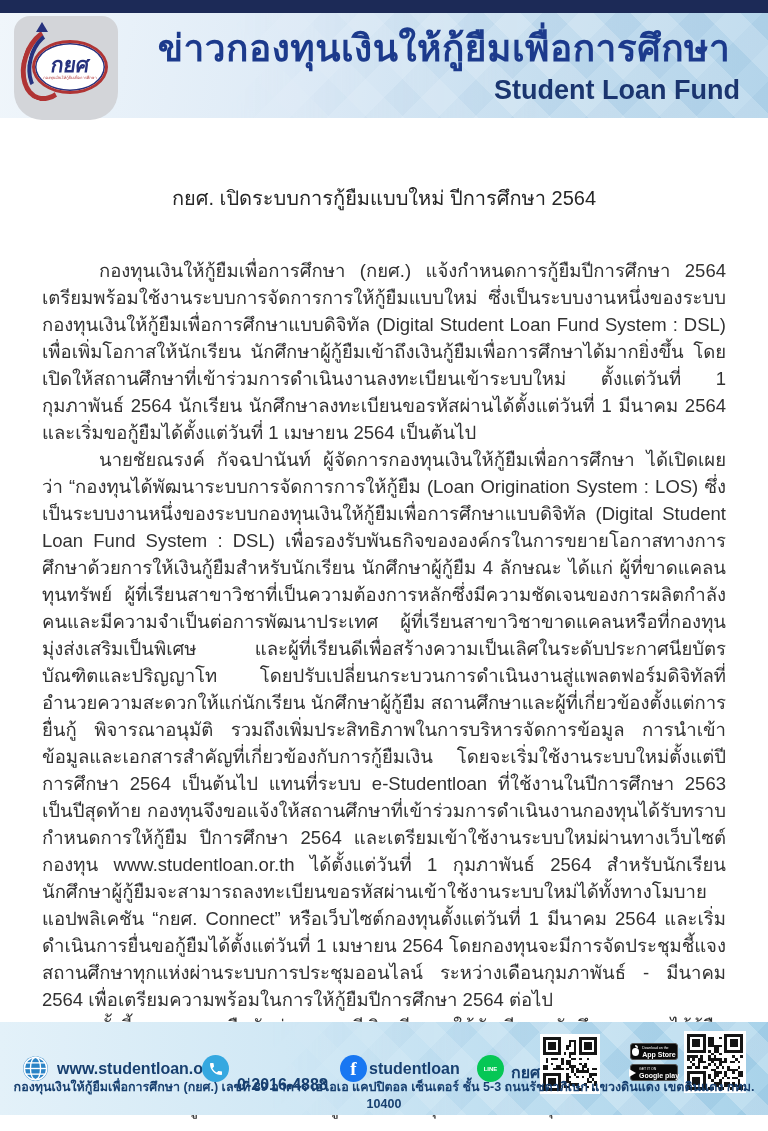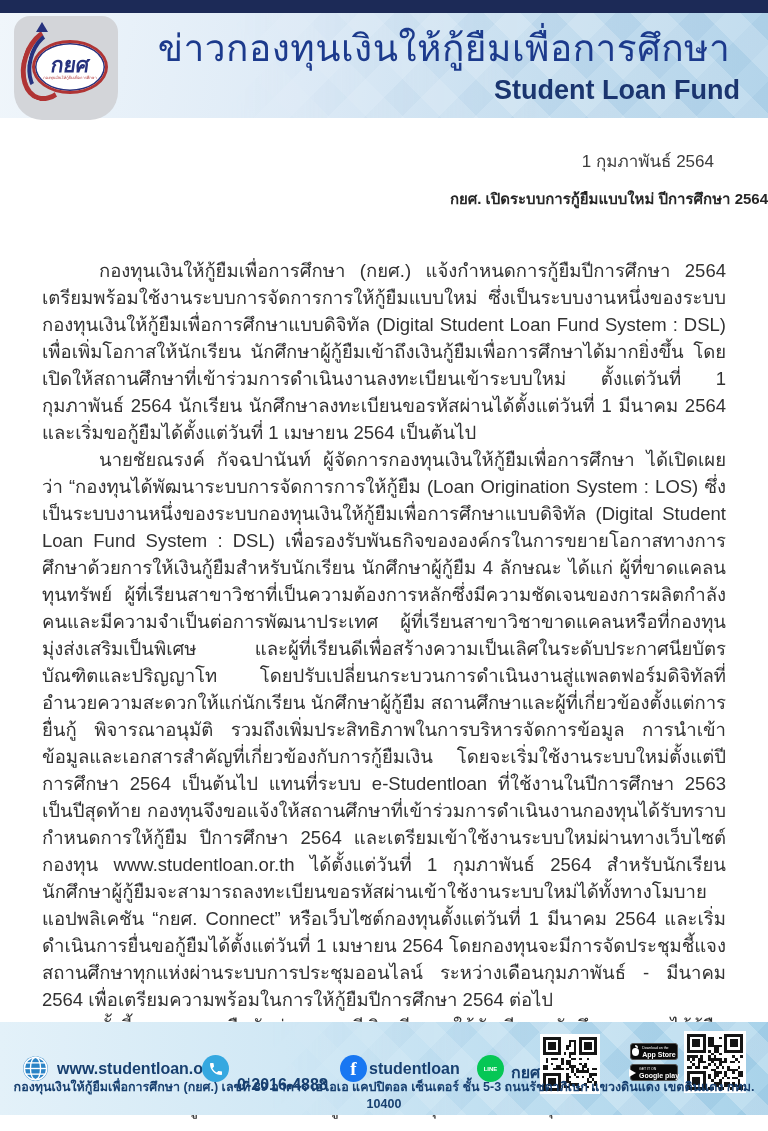--- a/index.html
+++ b/index.html
@@ -13,43 +13,43 @@
   
   .banner { position:absolute; top:13px; left:0; width:768px; height:105px;
     background:linear-gradient(100deg,#f0f6fb 0%, #ddeaf6 40%, #c2dcee 75%, #b3d4ea 100%); }
   .banner .geo { position:absolute; inset:0; pointer-events:none;
     background:
       repeating-linear-gradient(45deg, rgba(255,255,255,0.20) 0 26px, rgba(255,255,255,0) 26px 52px),
       repeating-linear-gradient(-45deg, rgba(120,170,210,0.12) 0 26px, rgba(120,170,210,0) 26px 52px);
     -webkit-mask-image:linear-gradient(90deg, transparent 0 30%, #000 70%);
             mask-image:linear-gradient(90deg, transparent 0 30%, #000 70%); }
   .banner-title { position:absolute; left:140px; right:20px; top:12px; text-align:center;
-    font-size:37px; font-weight:normal; color:#1c3a8c; letter-spacing:0.5px; line-height:48px; }
+    font-size:37px; font-weight:bold; color:#1c3a8c; letter-spacing:0.5px; line-height:48px; }
   .banner-sub { position:absolute; right:28px; top:62px; font-size:27px; font-weight:bold; color:#1b356f;margin-left:16px; }
 
   
   .logo-box { position:absolute; left:14px; top:16px; width:104px; height:104px;
     background:#d3d5d9; border-radius:16px 16px 28px 28px; z-index:3; }
   .logo-arc-red { position:absolute; left:8px; top:10px; width:54px; height:76px;
     border:5px solid transparent; border-left-color:#b03434; border-bottom-color:#b03434;
     border-radius:50%; transform:rotate(18deg); }
   .logo-arc-navy { position:absolute; left:14px; top:14px; width:48px; height:68px;
     border:4px solid transparent; border-left-color:#27327e; border-radius:50%; transform:rotate(14deg); }
   .logo-arrowhead { position:absolute; left:22px; top:6px; width:0; height:0;
     border-left:6px solid transparent; border-right:6px solid transparent; border-bottom:10px solid #27327e; }
   .logo-oval { position:absolute; left:18px; top:24px; width:76px; height:54px; background:#fff;
     border:3px solid #b03434; border-radius:50%; box-shadow:inset 0 0 0 1.5px #27327e;
     display:flex; flex-direction:column; align-items:center; justify-content:center; }
   .logo-oval .kys { font-size:21px; font-weight:bold; color:#27327e; transform:skewX(-8deg); line-height:20px; }
   .logo-oval .kys-sub { font-size:4px; color:#b03434; line-height:5px; white-space:nowrap; overflow:hidden; max-width:60px; }
 
   
   .doc-date { position:absolute; top:147px; right:54px; font-size:17px; color:#3c3c3c; }
-  .doc-heading { position:absolute; top:183px; left:0; width:768px; text-align:right;
-    font-size:15px; font-weight:bold; color:#262626; line-height:31px; }
+  .doc-heading { position:absolute; top:183px; left:0; width:768px; text-align:center;
+    font-size:20px; font-weight:normal; color:#262626; line-height:31px; }
   .doc-body { position:absolute; top:257px; left:42px; width:684px;
     font-size:18.5px; line-height:27px; color:#323232; text-align:justify; }
   .doc-body p { text-indent:57px; margin:0; }
 
   
   .footer { position:absolute; top:1022px; left:0; width:768px; height:93px;
     background:linear-gradient(90deg,#e3f1f9 0%, #cde6f4 45%, #a9d3ea 100%); }
   .footer .geo { position:absolute; inset:0; pointer-events:none;
     background:
       repeating-linear-gradient(45deg, rgba(255,255,255,0.25) 0 22px, rgba(255,255,255,0) 22px 44px),
@@ -104,21 +104,20 @@
   <div class="logo-box">
     <span class="logo-arc-red"></span>
     <span class="logo-arc-navy"></span>
     <span class="logo-arrowhead"></span>
     <span class="logo-oval">
       <span class="kys">กยศ</span>
       <span class="kys-sub">กองทุนเงินให้กู้ยืมเพื่อการศึกษา</span>
     </span>
   </div>
 
-  <div class="doc-date">1 กุมภาพันธ์ 2564</div>
 
   <div class="doc-heading">
     <div>กยศ. เปิดระบบการกู้ยืมแบบใหม่ ปีการศึกษา 2564</div>
   </div>
 
   <div class="doc-body">
     <p>กองทุนเงินให้กู้ยืมเพื่อการศึกษา (กยศ.) แจ้งกำหนดการกู้ยืมปีการศึกษา 2564 เตรียมพร้อมใช้งานระบบการจัดการการให้กู้ยืมแบบใหม่ ซึ่งเป็นระบบงานหนึ่งของระบบกองทุนเงินให้กู้ยืมเพื่อการศึกษาแบบดิจิทัล (Digital Student Loan Fund System : DSL) เพื่อเพิ่มโอกาสให้นักเรียน นักศึกษาผู้กู้ยืมเข้าถึงเงินกู้ยืมเพื่อการศึกษาได้มากยิ่งขึ้น โดยเปิดให้สถานศึกษาที่เข้าร่วมการดำเนินงานลงทะเบียนเข้าระบบใหม่ ตั้งแต่วันที่ 1 กุมภาพันธ์ 2564 นักเรียน นักศึกษาลงทะเบียนขอรหัสผ่านได้ตั้งแต่วันที่ 1 มีนาคม 2564 และเริ่มขอกู้ยืมได้ตั้งแต่วันที่ 1 เมษายน 2564 เป็นต้นไป</p>
     <p>นายชัยณรงค์ กัจฉปานันท์ ผู้จัดการกองทุนเงินให้กู้ยืมเพื่อการศึกษา ได้เปิดเผยว่า “กองทุนได้พัฒนาระบบการจัดการการให้กู้ยืม (Loan Origination System : LOS) ซึ่งเป็นระบบงานหนึ่งของระบบกองทุนเงินให้กู้ยืมเพื่อการศึกษาแบบดิจิทัล (Digital Student Loan Fund System : DSL) เพื่อรองรับพันธกิจขององค์กรในการขยายโอกาสทางการศึกษาด้วยการให้เงินกู้ยืมสำหรับนักเรียน นักศึกษาผู้กู้ยืม 4 ลักษณะ ได้แก่ ผู้ที่ขาดแคลนทุนทรัพย์ ผู้ที่เรียนสาขาวิชาที่เป็นความต้องการหลักซึ่งมีความชัดเจนของการผลิตกำลังคนและมีความจำเป็นต่อการพัฒนาประเทศ ผู้ที่เรียนสาขาวิชาขาดแคลนหรือที่กองทุนมุ่งส่งเสริมเป็นพิเศษ และผู้ที่เรียนดีเพื่อสร้างความเป็นเลิศในระดับประกาศนียบัตรบัณฑิตและปริญญาโท โดยปรับเปลี่ยนกระบวนการดำเนินงานสู่แพลตฟอร์มดิจิทัลที่อำนวยความสะดวกให้แก่นักเรียน นักศึกษาผู้กู้ยืม สถานศึกษาและผู้ที่เกี่ยวข้องตั้งแต่การยื่นกู้ พิจารณาอนุมัติ รวมถึงเพิ่มประสิทธิภาพในการบริหารจัดการข้อมูล การนำเข้าข้อมูลและเอกสารสำคัญที่เกี่ยวข้องกับการกู้ยืมเงิน โดยจะเริ่มใช้งานระบบใหม่ตั้งแต่ปีการศึกษา 2564 เป็นต้นไป แทนที่ระบบ e-Studentloan ที่ใช้งานในปีการศึกษา 2563 เป็นปีสุดท้าย กองทุนจึงขอแจ้งให้สถานศึกษาที่เข้าร่วมการดำเนินงานกองทุนได้รับทราบกำหนดการให้กู้ยืม ปีการศึกษา 2564 และเตรียมเข้าใช้งานระบบใหม่ผ่านทางเว็บไซต์กองทุน www.studentloan.or.th ได้ตั้งแต่วันที่ 1 กุมภาพันธ์ 2564 สำหรับนักเรียน นักศึกษาผู้กู้ยืมจะสามารถลงทะเบียนขอรหัสผ่านเข้าใช้งานระบบใหม่ได้ทั้งทางโมบายแอปพลิเคชัน “กยศ. Connect” หรือเว็บไซต์กองทุนตั้งแต่วันที่ 1 มีนาคม 2564 และเริ่มดำเนินการยื่นขอกู้ยืมได้ตั้งแต่วันที่ 1 เมษายน 2564 โดยกองทุนจะมีการจัดประชุมชี้แจงสถานศึกษาทุกแห่งผ่านระบบการประชุมออนไลน์ ระหว่างเดือนกุมภาพันธ์ - มีนาคม 2564 เพื่อเตรียมความพร้อมในการให้กู้ยืมปีการศึกษา 2564 ต่อไป</p>
     <p>ทั้งนี้ กองทุนขอยืนยันว่ากองทุนมีเงินเพียงพอให้นักเรียน นักศึกษาทุกคนได้กู้ยืมอย่างแน่นอน ขอให้พ่อแม่ผู้ปกครองสบายใจได้ว่ากองทุนจะเป็นหลักประกันหนึ่งของครอบครัวในการสร้างโอกาสทางการศึกษาให้บุตรหลานของท่าน โดยไม่ต้องเป็นกังวลว่าจะไม่มีเงินส่งให้ลูกหลานได้เรียน” ผู้จัดการกองทุนฯ กล่าวในที่สุด</p>
   </div>

